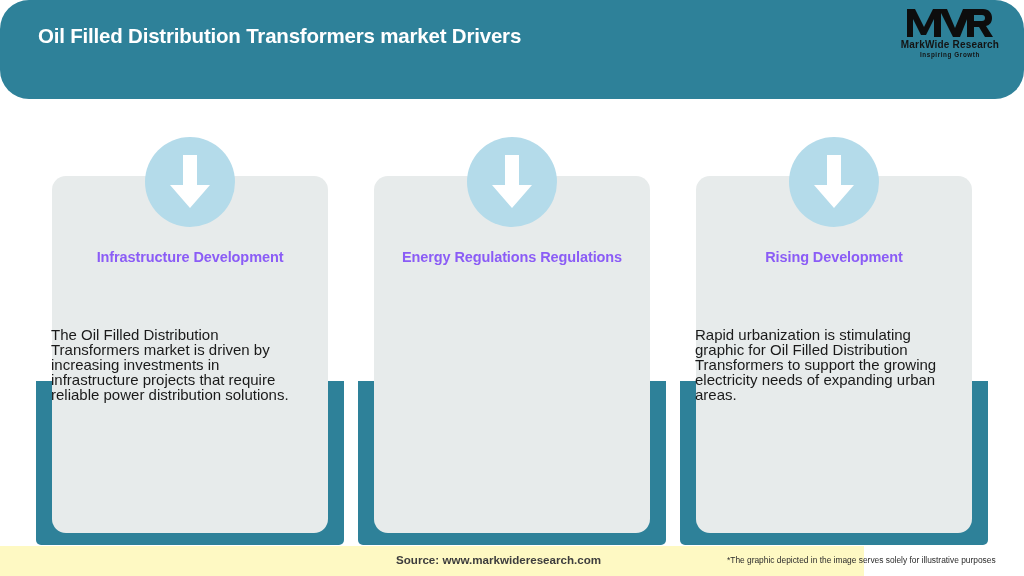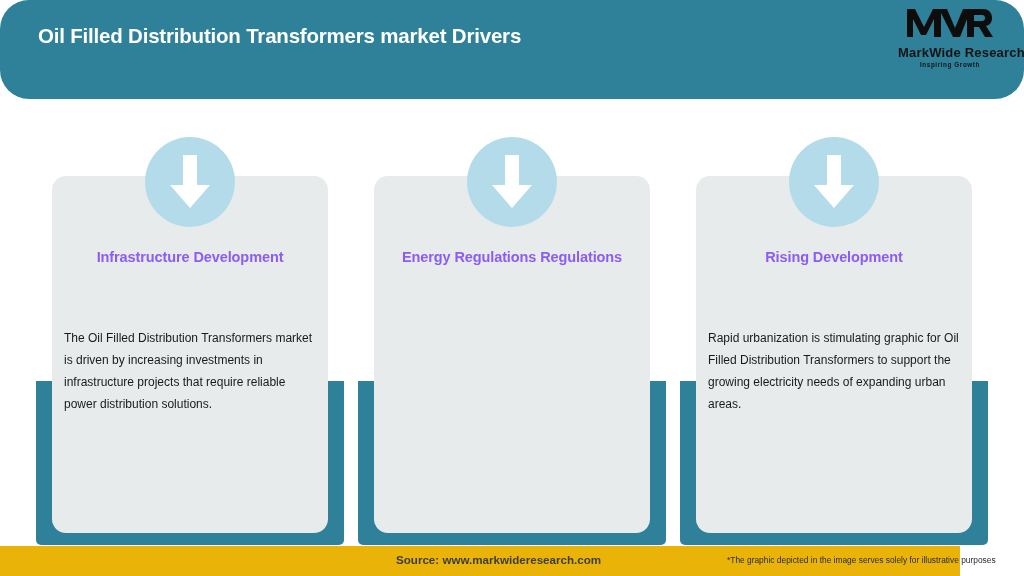--- a/index.html
+++ b/index.html
@@ -44,25 +44,25 @@
     width: 104px;
     height: 56px;
     text-align: center;
   }
   #logo-mark {
     display: block;
     margin: 0 auto;
   }
   #logo-name {
     display: block;
-    font-size: 13px;
+    font-size: 10px;
     font-weight: bold;
     color: #141414;
     letter-spacing: 0.2px;
-    margin-top: 7px;
+    margin-top: 1px;
     white-space: nowrap;
   }
   #logo-tagline {
     display: block;
     font-size: 6.3px;
     font-weight: bold;
     color: #141414;
     letter-spacing: 0.6px;
     margin-top: 1px;
     white-space: nowrap;
@@ -129,36 +129,36 @@
     top: 150px;
     width: 276px;
     text-align: center;
     font-size: 14.5px;
     font-weight: bold;
     color: #8b5cf6;
     letter-spacing: -0.1px;
   }
   .card-body {
     position: absolute;
-    left: 28px;
+    left: 15px;
     top: 228px;
     width: 256px;
-    font-size: 12px;
-    line-height: 22px;
+    font-size: 15px;
+    line-height: 15px;
     color: #1a1a1a;
   }
 
   
   #footer-region {
     position: absolute;
     left: 0;
     top: 546px;
-    width: 960px;
+    width: 864px;
     height: 30px;
-    background: #eab308;
+    background: #fef9c3;
   }
   #source-note {
     position: absolute;
     left: 396px;
     top: 7px;
     font-size: 11.6px;
     font-weight: bold;
     color: #3d3d3d;
     white-space: nowrap;
   }

